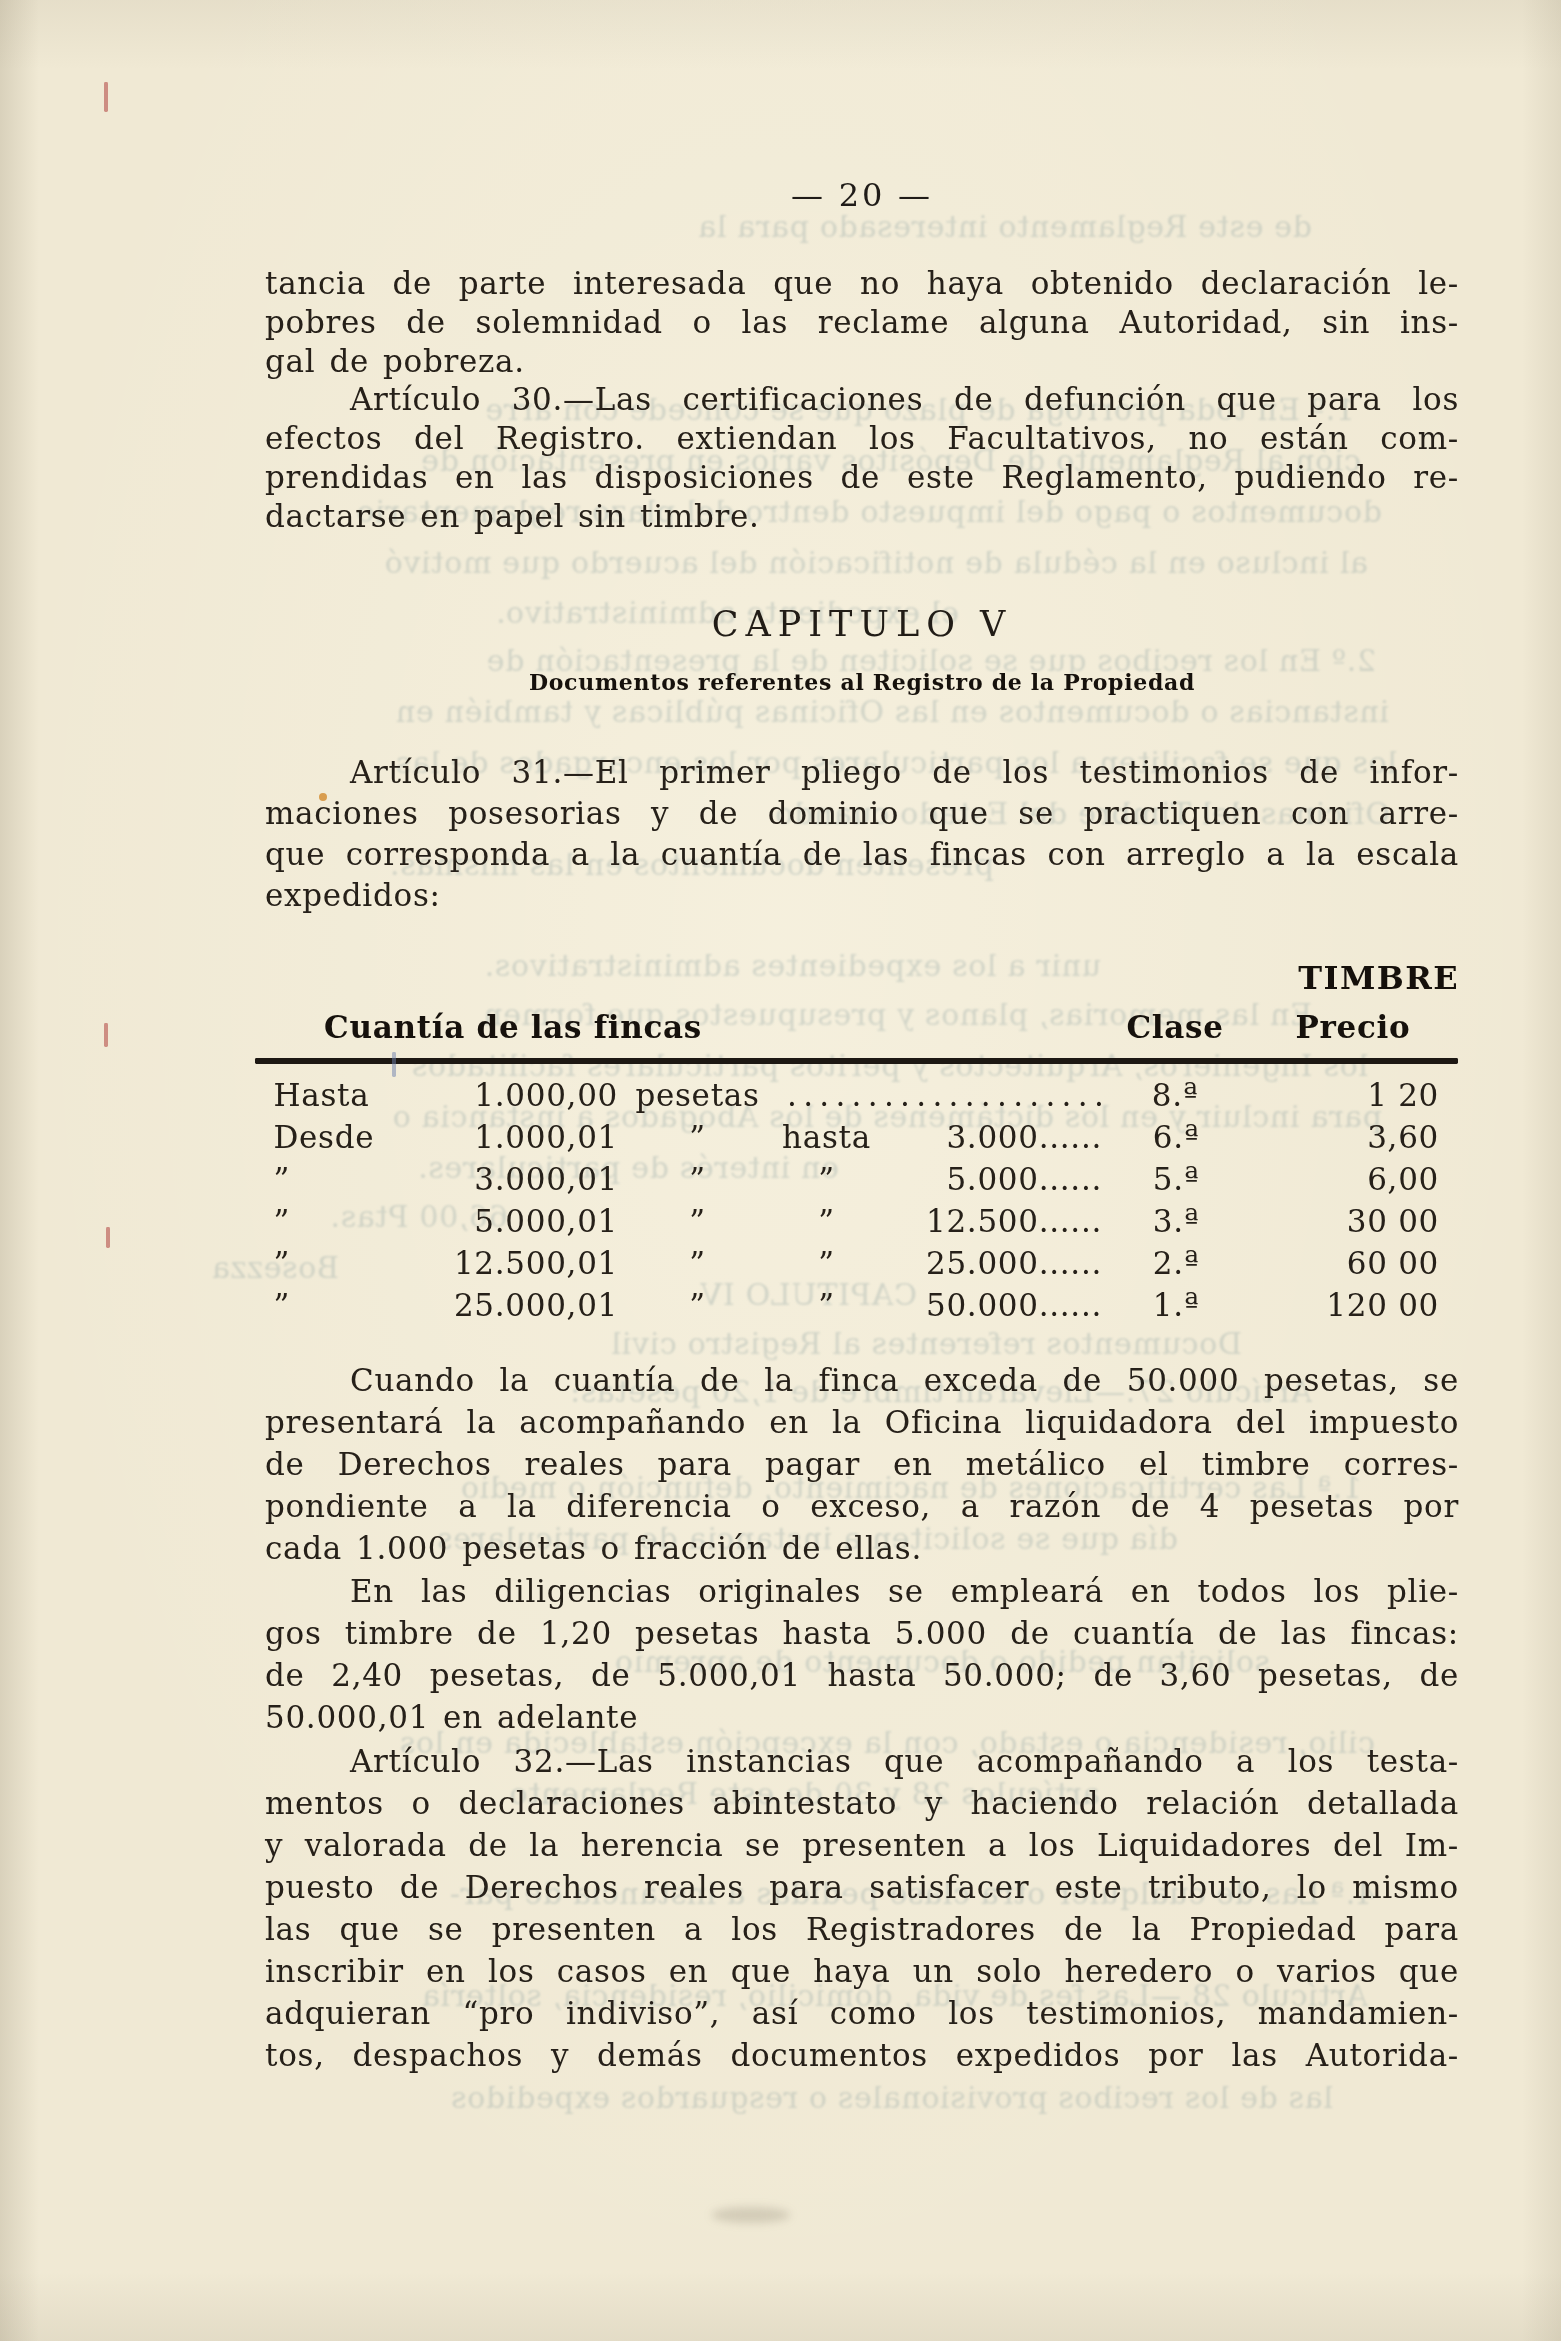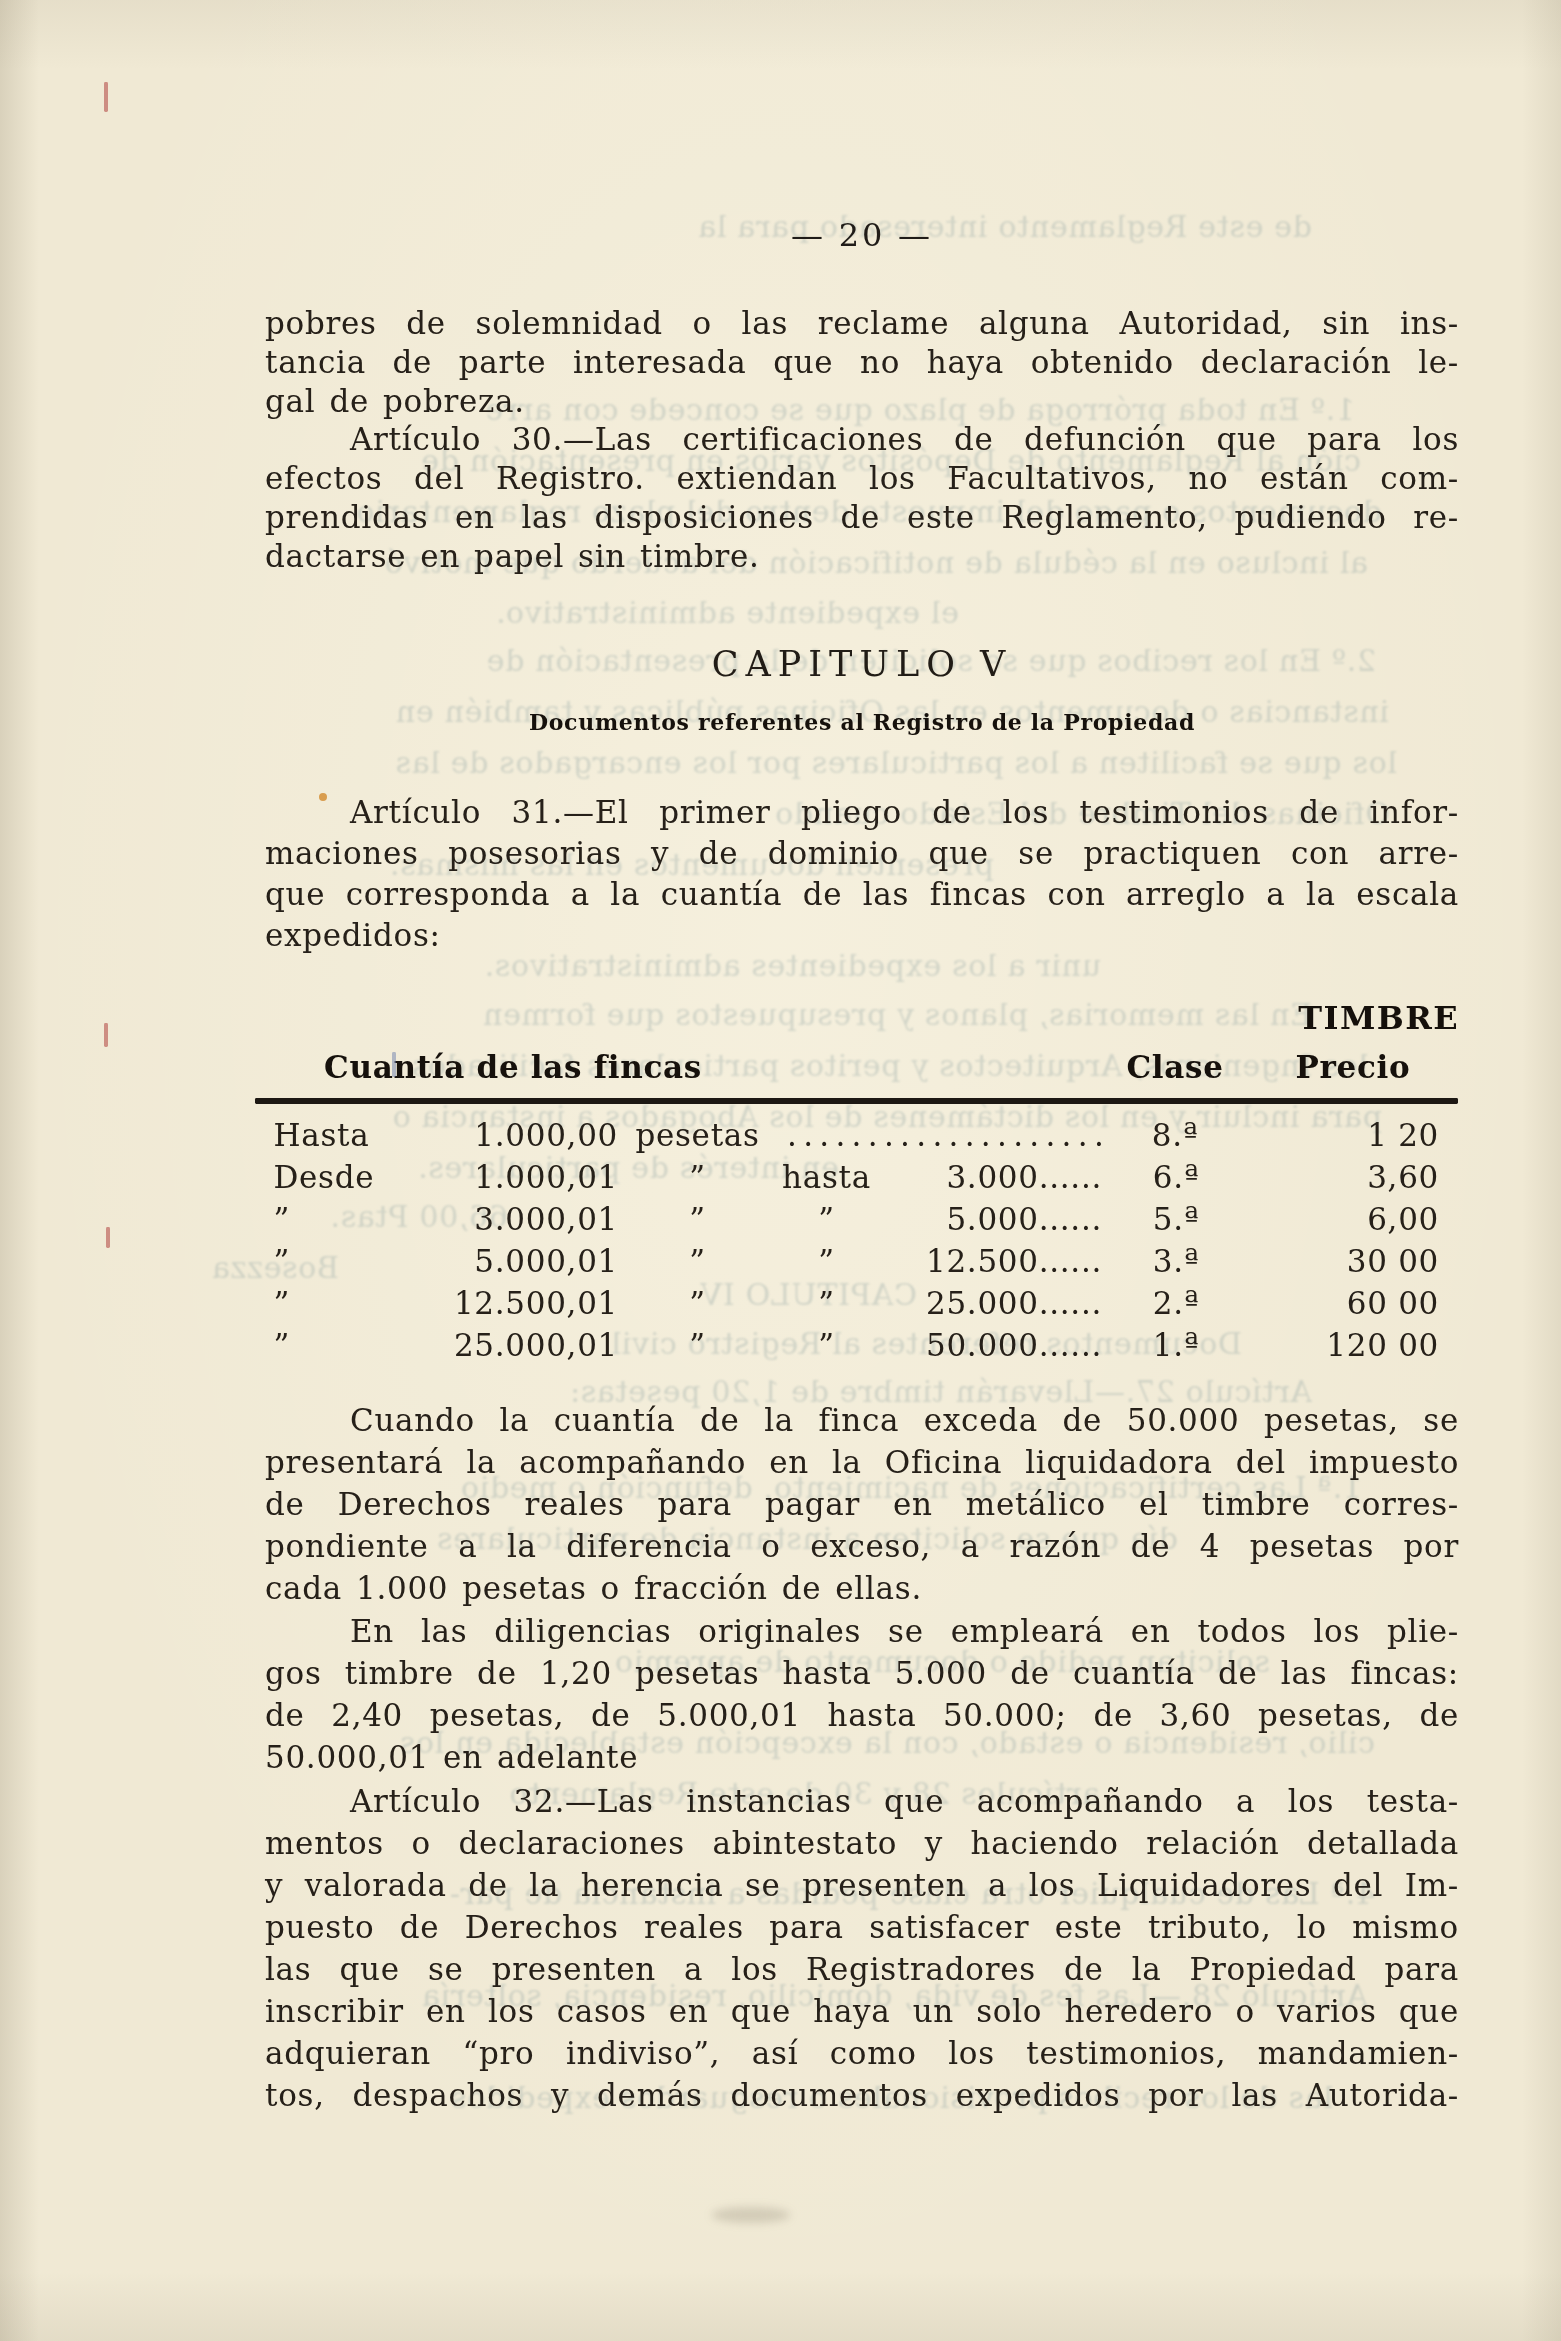--- a/index.html
+++ b/index.html
@@ -22,21 +22,21 @@
     transform:scaleX(-1);
     color:#9aaba8;
     opacity:.38;
     filter:blur(1.1px);
     font-size:30px;
     letter-spacing:0.7px;
     white-space:nowrap;
     overflow:hidden;
   }
   
-  .ink{position:absolute;inset:0;z-index:2;margin-top:40px;}
+  .ink{position:absolute;inset:0;z-index:2;}
   .page-number{
     position:absolute;left:265px;top:176px;width:1194px;
     text-align:center;font-size:32px;letter-spacing:2.8px;color:#201c18;
   }
   .textblock{position:absolute;left:265px;width:1194px;}
   .line{
     display:block;font-size:31px;letter-spacing:0.7px;word-spacing:3.5px;
     text-align:justify;text-align-last:justify;white-space:normal;
     color:#262019;
   }
@@ -119,22 +119,22 @@
       <div class="bleed" style="left: 317px; top: 1876px; width: 1058px;">4.ª Las de cualquier otra clase pedidas a instancia de par-</div>
       <div class="bleed" style="left: 296px; top: 1978px; width: 1072px;">Artículo 28.—Las fes de vida, domicilio, residencia, soltería</div>
       <div class="bleed" style="left: 317px; top: 2080px; width: 1016px;">las de los recibos provisionales o resguardos expedidos</div>
     </div>
 
   <div class="ink">
 
     <div class="page-number">— 20 —</div>
 
     <div class="textblock lh55" style="top:264px">
+      <span class="line">tancia de parte interesada que no haya obtenido declaración le-</span>
       <span class="line">pobres de solemnidad o las reclame alguna Autoridad, sin ins-</span>
-      <span class="line">tancia de parte interesada que no haya obtenido declaración le-</span>
       <span class="line end">gal de pobreza.</span>
     </div>
 
     <div class="textblock lh55" style="top:380px">
       <span class="line ind">Artículo 30.—Las certificaciones de defunción que para los</span>
       <span class="line">efectos del Registro. extiendan los Facultativos, no están com-</span>
       <span class="line">prendidas en las disposiciones de este Reglamento, pudiendo re-</span>
       <span class="line end">dactarse en papel sin timbre.</span>
     </div>
 

